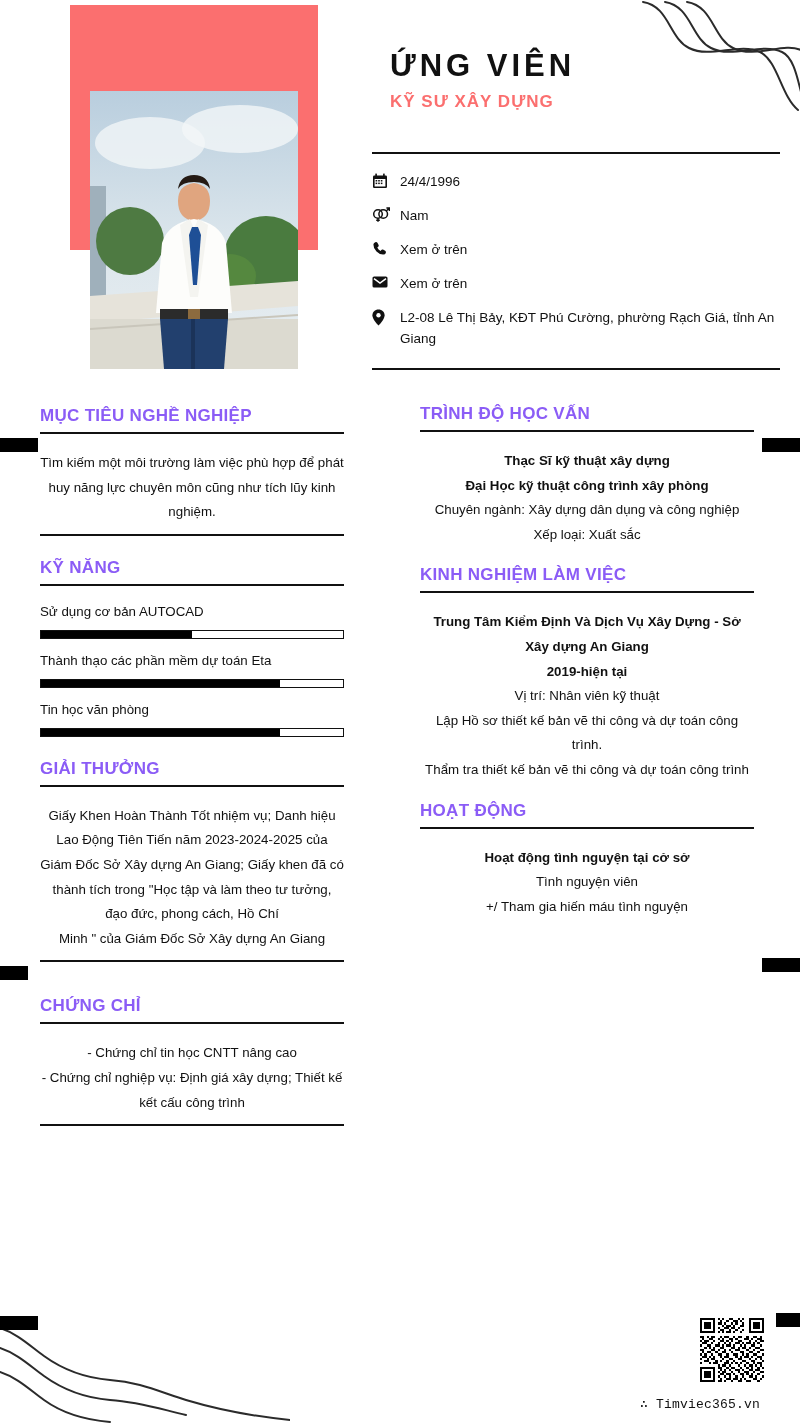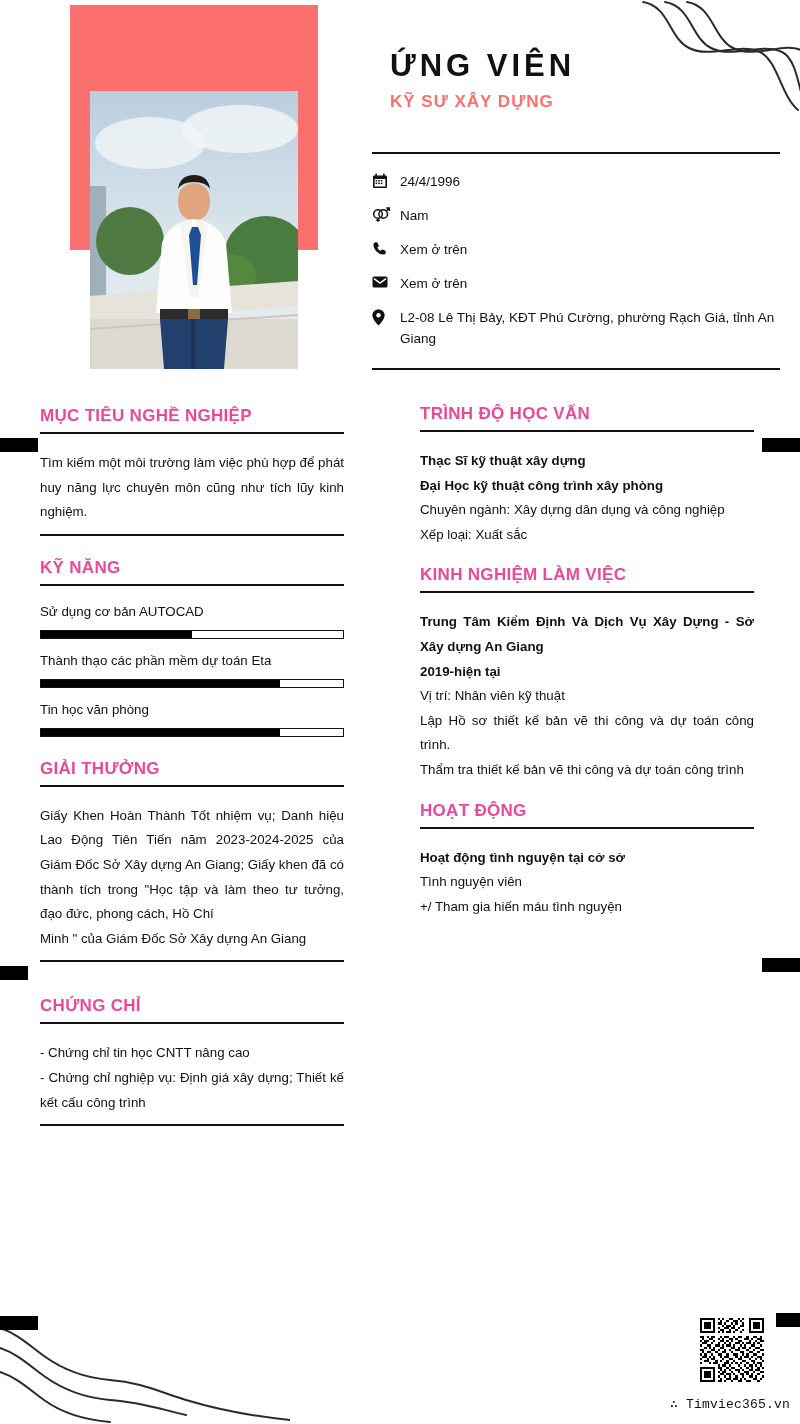--- a/index.html
+++ b/index.html
@@ -54,44 +54,44 @@
            align-items: center; padding-top: 1px; }
   .cicon svg { display: block; }
   .ctext { font-size: 13.5px; color: #111; line-height: 1.55; }
 
   
   .col-left { position: absolute; left: 40px; top: 406px; width: 304px; }
   .col-right { position: absolute; left: 420px; top: 404px; width: 334px; }
 
   .sec { margin-bottom: 6px; }
   .sec-title {
-    font-size: 17px; font-weight: bold; color: #ec4899; letter-spacing: .3px;
+    font-size: 17px; font-weight: bold; color: #8b5cf6; letter-spacing: .3px;
     margin-bottom: 6px;
   }
   .sec-rule { border-top: 2.5px solid #111; }
   .sec-body { padding-top: 17px; font-size: 13.3px; color: #111; line-height: 1.85; }
   .sec-body.just { text-align: justify; }
-  .sec-body p { margin: 0; }
+  .sec-body p { margin: 0; text-align: center; }
   .bold-line { font-weight: bold; }
   .sec-foot { border-top: 2.5px solid #111; margin-top: 9px; }
 
   
   .skill { margin-top: 14px; }
   .skill-name { font-size: 13.3px; color: #111; margin-bottom: 11px; }
   .bar { height: 9px; border: 1px solid #111; background: #fff; position: relative; }
   .bar-fill { position: absolute; left: 0; top: 0; bottom: 0; background: #000; }
   .skills-wrap { padding-top: 4px; padding-bottom: 10px; }
 
   
   .qr { position: absolute; left: 694px; top: 1318px; width: 76px; height: 64px; }
   .qr svg { display: block; width: 76px; height: 64px; }
   .brand {
     position: absolute; left: 640px; top: 1396px; width: 150px;
     font-family: "Liberation Mono", monospace; font-size: 13px; color: #111;
-    text-align: right; letter-spacing: .2px;
+    letter-spacing: .2px;
   }
 </style>
 </head>
 <body>
 
 <div class="page">
 
   <svg class="wave-tr" viewBox="0 0 165 135" fill="none">
     <path d="M8 2 C 34 6, 34 38, 54 48 C 76 59, 104 42, 125 52 C 143 61, 146 96, 163 110" stroke="#2b2b2b" stroke-width="2" fill="none" stroke-linecap="round"></path>
     <path d="M30 2 C 56 6, 56 38, 76 48 C 98 59, 126 42, 147 52 C 158 57, 162 76, 166 92" stroke="#2b2b2b" stroke-width="2" fill="none" stroke-linecap="round"></path>

